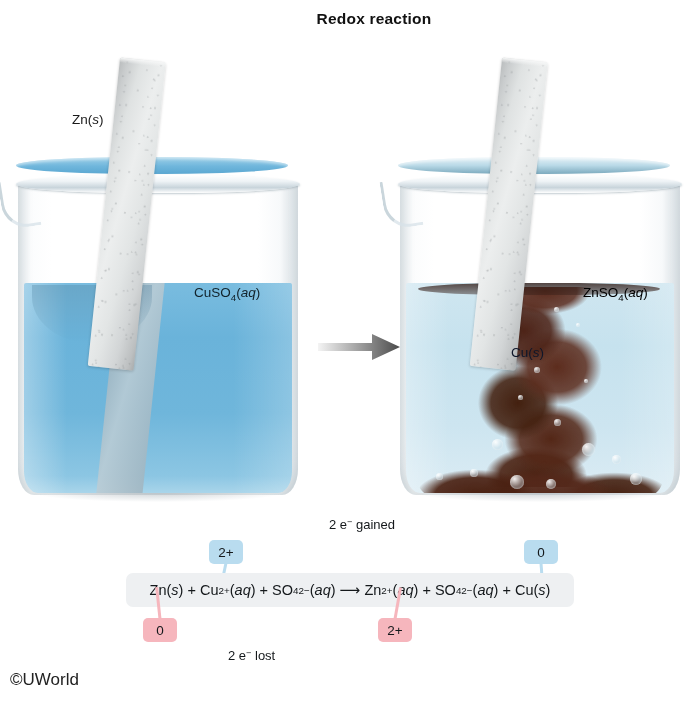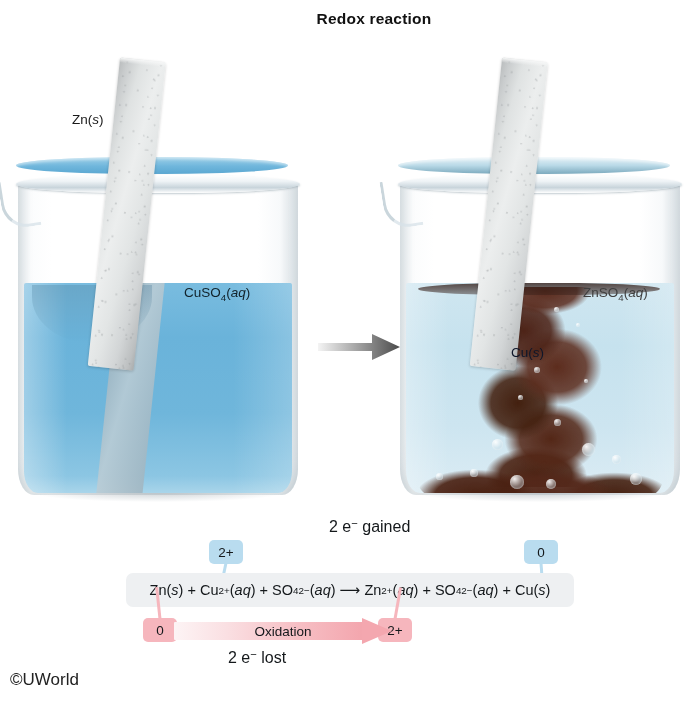--- a/index.html
+++ b/index.html
@@ -239,22 +239,22 @@
     background: radial-gradient(circle at 33% 28%, rgba(255,255,255,.92), rgba(210,228,236,.42) 55%, rgba(150,180,195,.30) 100%);
     box-shadow: inset 0 0 2px rgba(255,255,255,.8);
   }
 
   
   #transition-arrow { position: absolute; left: 318px; top: 332px; width: 82px; height: 30px; z-index: 10; }
 
   
   .art-label { position: absolute; font-size: 13.5px; z-index: 11; white-space: nowrap; }
   #label-zn      { left: 72px;  top: 112px; color:#1a1a1a; }
-  #label-cuso4   { left: 184px; top: 285px; color:#12232b; }
-  #label-znso4   { left: 583px; top: 285px; color:#404040; }
+  #label-cuso4   { left: 194px; top: 285px; color:#12232b; }
+  #label-znso4   { left: 583px; top: 285px; color:#000000; }
   #label-cu      { left: 511px; top: 345px; color:#0f172a; }
   .art-label sub { font-size: .72em; }
   .art-label i   { font-style: italic; }
 
   
   #redox { position: absolute; left: 0; top: 505px; width: 700px; height: 165px; }
 
   #equation-box {
     position: absolute;
     left: 126px; top: 68px;
@@ -291,21 +291,21 @@
 
   #reduction-arrow { left: 243px; top: 35px; width: 268px; }
   #reduction-arrow .bar  { width: 240px; background: linear-gradient(90deg, #f4fafd 0%, #cfe6f2 26%, #a5d2e8 58%, #7fbfdf 100%); }
   #reduction-arrow .head { left: 238px; border-left: 30px solid #7cbddd; }
 
   #oxidation-arrow { left: 174px; top: 113px; width: 218px; }
   #oxidation-arrow .bar  { width: 190px; background: linear-gradient(90deg, #fdf4f5 0%, #fadfe2 28%, #f7c3c8 60%, #f3a5ad 100%); }
   #oxidation-arrow .head { left: 188px; border-left: 30px solid #f4a7af; }
 
   
-  .e-text { position: absolute; font-size: 16px; color: #14181b; white-space: nowrap; }
+  .e-text { position: absolute; font-size: 13px; color: #14181b; white-space: nowrap; }
   #electrons-gained { left: 329px; top: 12px; }
   #electrons-lost   { left: 228px; top: 143px; }
   .e-text sup { font-size: .7em; vertical-align: .45em; }
 
   
   .badge {
     position: absolute;
     min-width: 22px; height: 24px;
     padding: 0 6px;
     border-radius: 5px;
@@ -441,22 +441,17 @@
 
   <div class="badge pink" id="badge-zn-zero">
     <span>0</span>
     <span class="tail"></span>
   </div>
   <div class="badge pink" id="badge-zn-2plus">
     <span>2+</span>
     <span class="tail"></span>
   </div>
 
-  <div class="rx-arrow" id="oxidation-arrow">
-    <div class="bar"></div>
-    <div class="head"></div>
-    <div class="cap">Oxidation</div>
-  </div>
 
   <div class="e-text" id="electrons-lost">2 e<sup>−</sup> lost</div>
 </div>
 
 <div id="copyright">©UWorld</div>
 
 </body></html>

